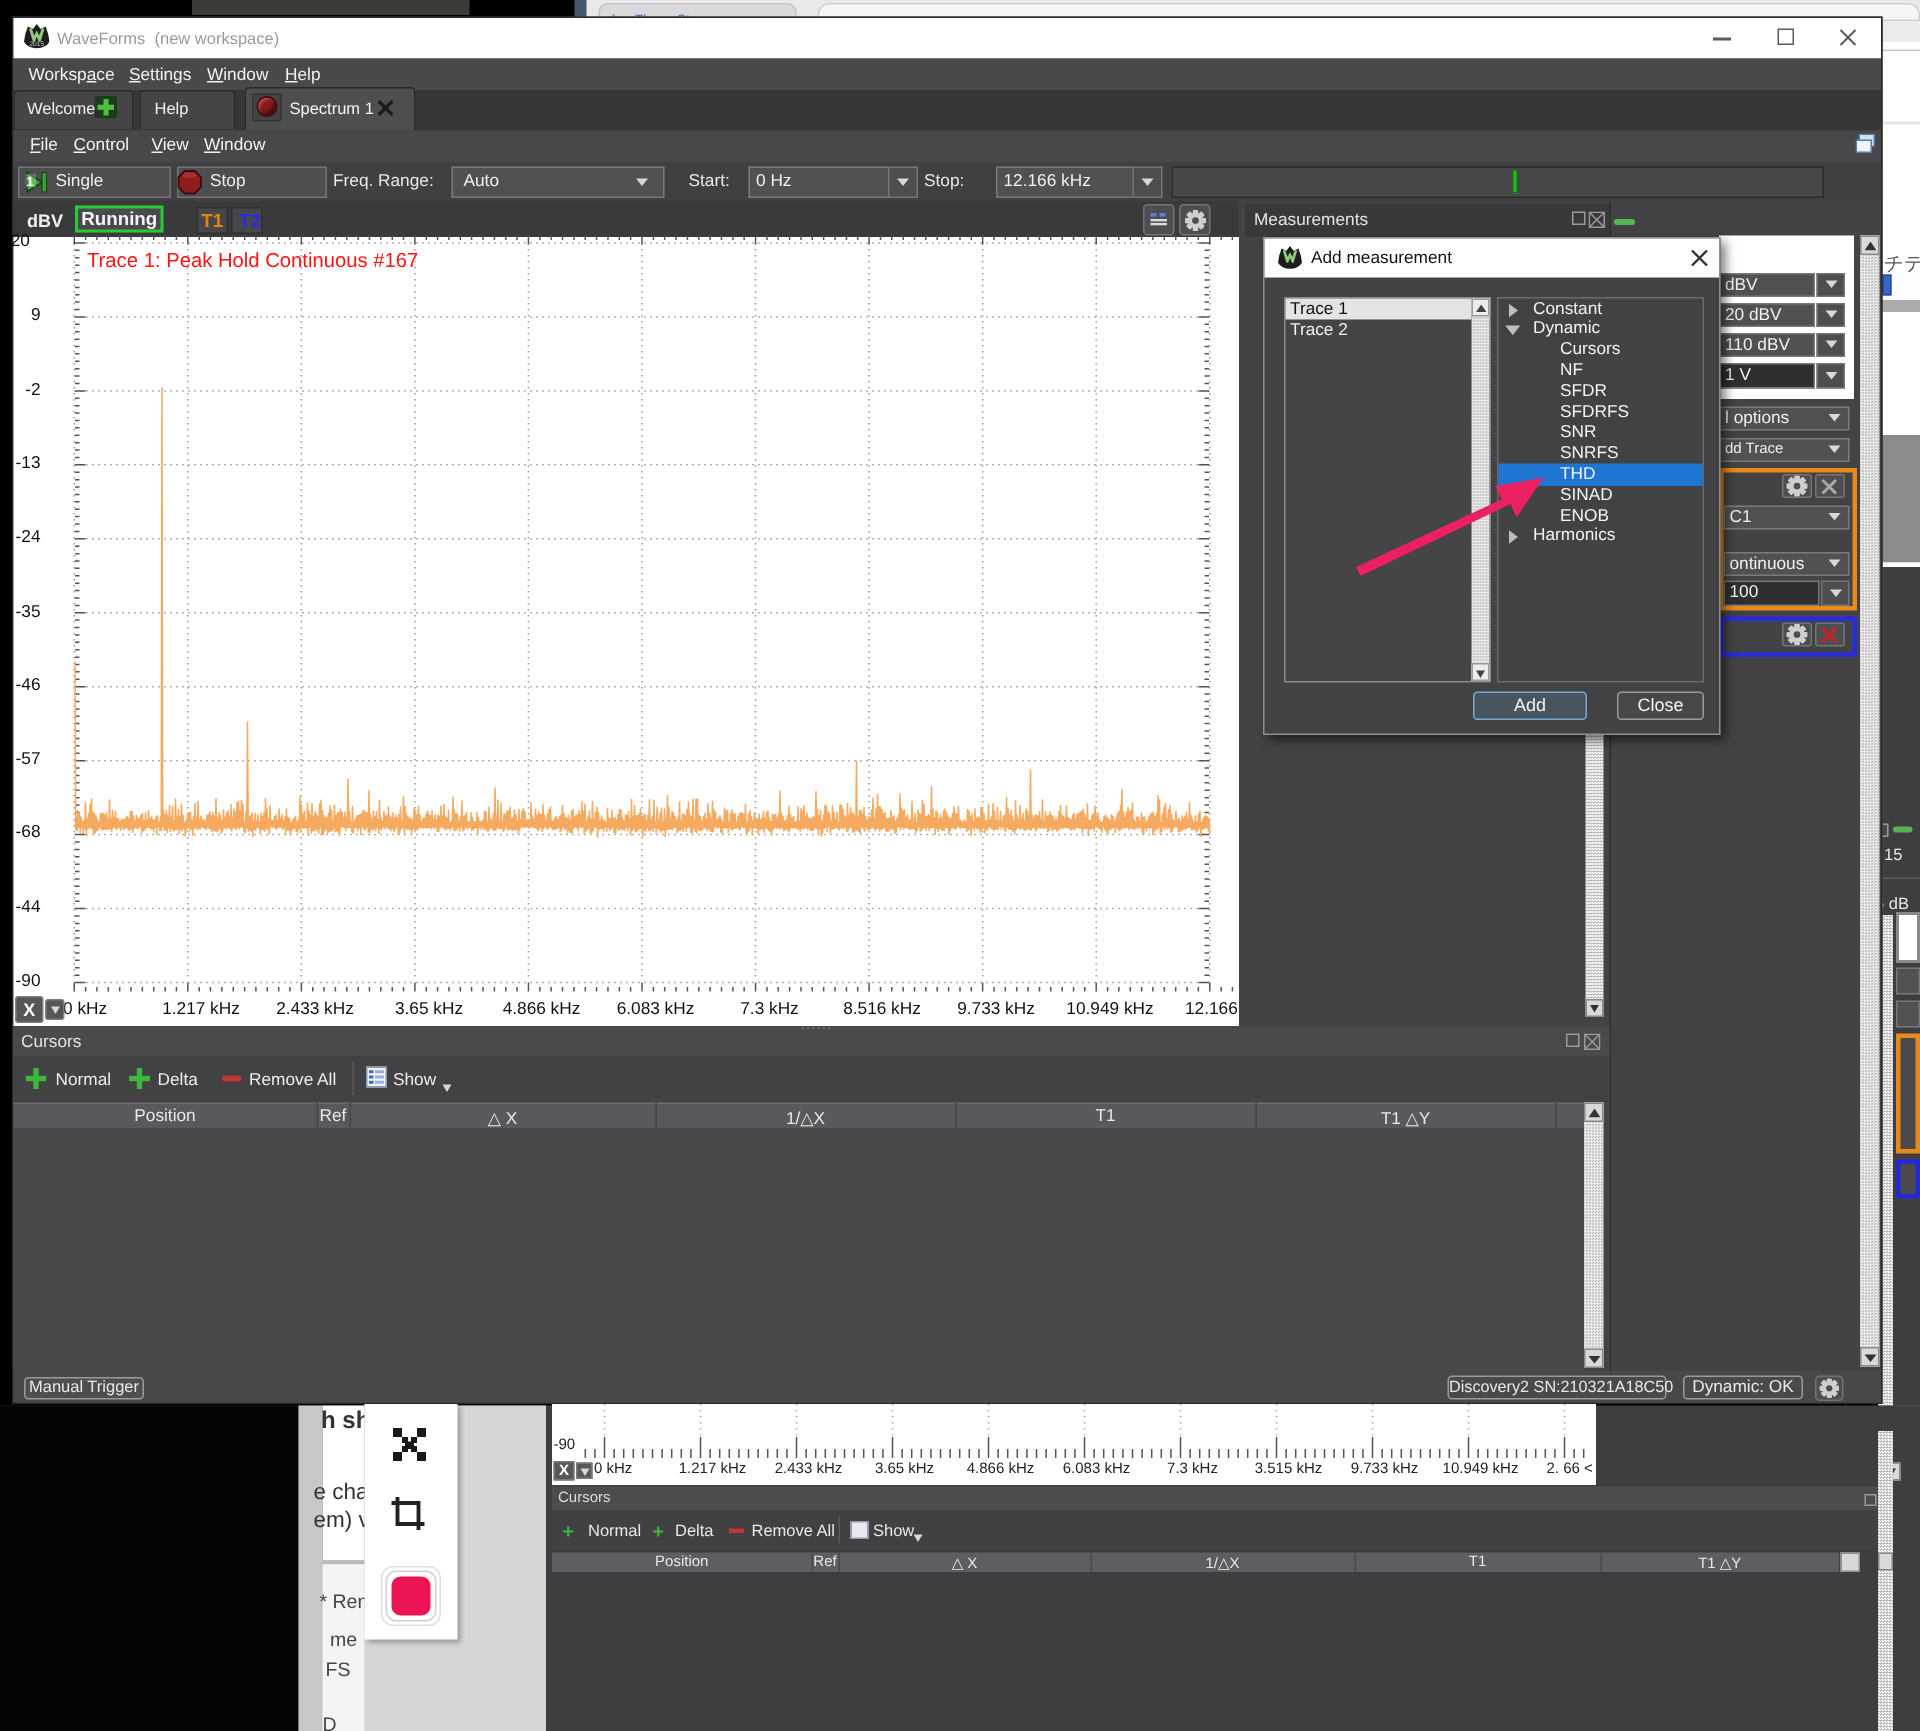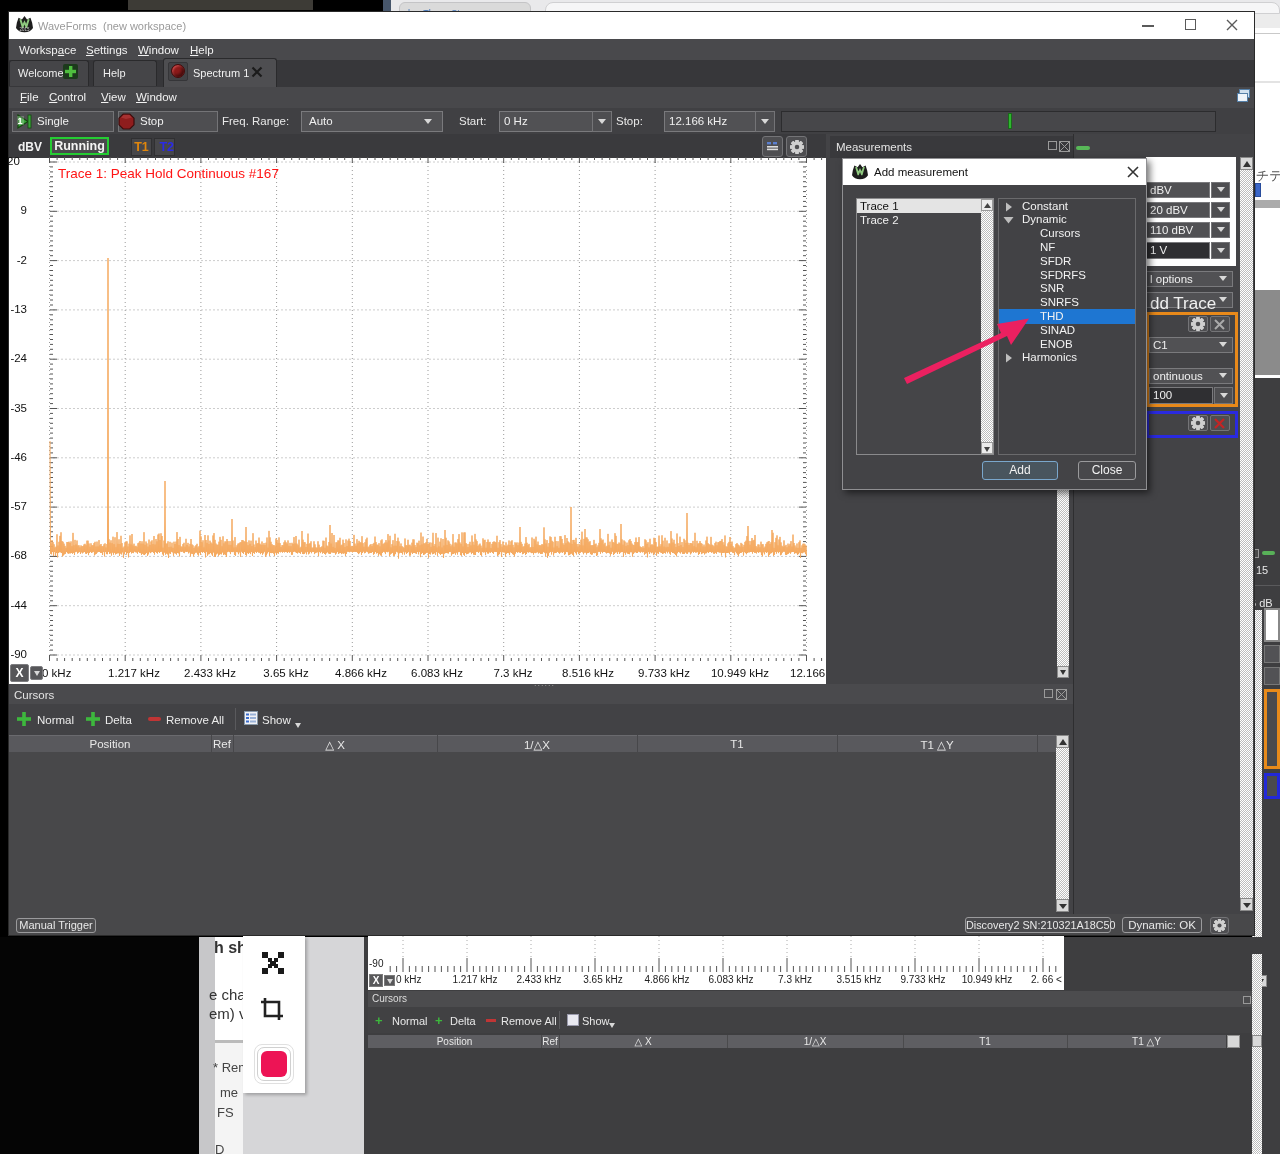--- a/index.html
+++ b/index.html
@@ -347,21 +347,21 @@
     <div class="abs txt" style="left:1150px;top:244px;color:#f0f0f0;font-size:11.5px;">1 V</div>
     <div class="abs" style="left:1146px;top:271px;width:87px;height:16px;background:#515154;border:1px solid #7a7a7d;"></div>
     <div class="abs" style="left:1219px;top:276px;">
       <div class="arrdn"></div>
     </div>
     <div class="abs txt" style="left:1150px;top:273px;color:#f0f0f0;font-size:11.5px;">l options</div>
     <div class="abs" style="left:1146px;top:292px;width:87px;height:16px;background:#515154;border:1px solid #7a7a7d;"></div>
     <div class="abs" style="left:1219px;top:297px;">
       <div class="arrdn"></div>
     </div>
-    <div class="abs txt" style="left:1150px;top:294px;color:#f0f0f0;font-size:17px;">dd Trace</div>
+    <div class="abs txt" style="left:1150px;top:294px;color:#f0f0f0;font-size:10px;">dd Trace</div>
     <div class="abs" style="left:1146px;top:312px;width:92px;height:95px;border:3px solid #e8891a;background:#434346;"></div>
     <div class="abs btn3d" style="left:1188px;top:316px;width:20px;height:16px;border-radius:2px;"></div>
     <div class="abs btn3d" style="left:1210px;top:316px;width:20px;height:16px;border-radius:2px;"></div>
     <svg class="abs" style="left:1214px;top:319px;" width="11" height="11">
       <path d="M1,1 L10,10 M10,1 L1,10" stroke="#a9a9a9" stroke-width="2"></path>
     </svg>
     <div class="abs" style="left:1149px;top:337px;width:84px;height:16px;background:#515154;border:1px solid #7a7a7d;"></div>
     <div class="abs" style="left:1219px;top:342px;">
       <div class="arrdn"></div>
     </div>

